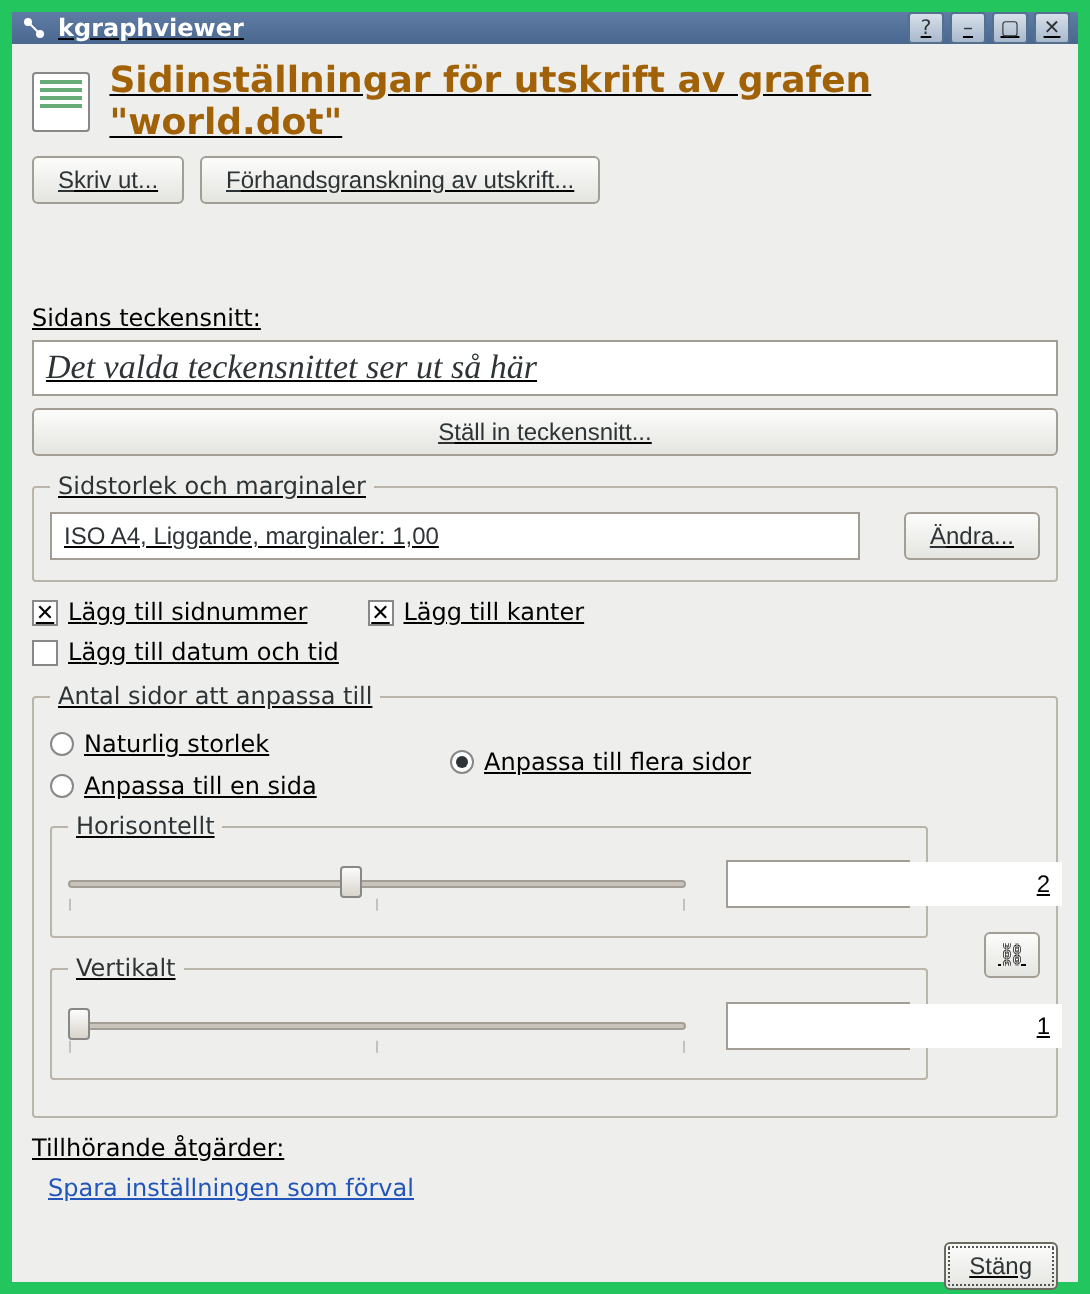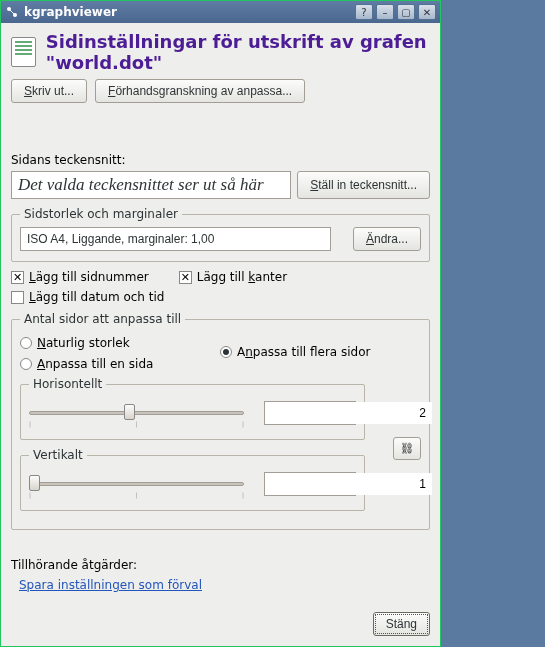--- a/index.html
+++ b/index.html
@@ -1,32 +1,32 @@
 <!DOCTYPE html>
 <html><head>
 <meta charset="utf-8">
 <style>
 * { box-sizing: border-box; margin: 0; padding: 0; }
 body { font-family: "DejaVu Sans", Arial, sans-serif; font-size: 12px; background: #5a7aa0; width: 545px; height: 647px; overflow: hidden; }
-.window { background: #eeeeec; border: 1px solid #22c55e; width: 441px; height: 647px; display: flex; flex-direction: column; }
+.window { background: #eeeeec; border: 6px solid #22c55e; width: 545px; height: 647px; display: flex; flex-direction: column; text-decoration: underline; }
 .titlebar { background: linear-gradient(to bottom, #5f7ca5, #4a678f); height: 22px; display: flex; align-items: center; padding: 0 4px; color: #fff; font-size: 12px; }
 .titlebar-icon { width: 14px; height: 14px; margin-right: 5px; display: inline-block; }
 .titlebar-text { flex: 1; font-weight: bold; }
 .titlebar-btns { display: flex; gap: 3px; }
 .titlebar-btn { width: 18px; height: 16px; background: linear-gradient(to bottom, #d8e0ea, #a8b8cc); border: 1px solid #54708f; border-radius: 2px; display: flex; align-items: center; justify-content: center; font-size: 10px; color: #2e3436; cursor: pointer; }
 .content { flex: 1; padding: 8px 10px 10px 10px; display: flex; flex-direction: column; }
 .header-row { display: flex; align-items: center; gap: 10px; margin-bottom: 6px; }
 .doc-icon { width: 30px; height: 30px; background: #fff; border: 1px solid #888; border-radius: 2px; display:flex; flex-direction:column; gap:2px; padding:3px; }
 .doc-icon span { height:2px; background:#6a7; }
-.heading { font-size: 18px; font-weight: bold; color: #4c1d95; }
+.heading { font-size: 18px; font-weight: bold; color: #a16207; }
 .btn { background: linear-gradient(to bottom, #fcfcfb, #e4e4e0); border: 1px solid #a39e95; border-radius: 3px; padding: 4px 12px; font-size: 12px; cursor: pointer; color: #2e3436; }
 .btn-row { display: flex; gap: 8px; margin-bottom: 50px; }
 .ul { text-decoration: underline; }
 .section-label { margin-bottom: 4px; }
-.font-row { display: flex; gap: 6px; margin-bottom: 8px; }
+.font-row { display: flex; gap: 6px; margin-bottom: 8px; flex-direction: column; }
 .font-preview { flex: 1; border: 1px solid #a39e95; background: #fff; padding: 3px 6px; font-family: "Comic Sans MS", cursive; font-size: 17px; font-style: italic; color: #2e3436; }
 fieldset { border: 1px solid #bab5aa; border-radius: 2px; padding: 6px 8px 10px 8px; margin-bottom: 8px; }
 legend { padding: 0 4px; font-size: 12px; color: #2e3436; }
 .pagesize-row { display: flex; gap: 22px; }
 .pagesize-input { flex: 1; border: 1px solid #a39e95; background: #fff; padding: 4px 6px; font-size: 12px; color: #2e3436; }
 .checks-row { display: flex; gap: 30px; margin-bottom: 6px; }
 .check-item { display: flex; align-items: center; gap: 5px; }
 .check-box { width: 13px; height: 13px; border: 1px solid #888; background: #fff; display: flex; align-items: center; justify-content: center; font-size: 11px; line-height: 1; font-weight:bold; cursor:pointer; }
 .radio-item { display: flex; align-items: center; gap: 5px; margin-bottom: 6px; }
 .radio-circle { width: 12px; height: 12px; border: 1px solid #888; border-radius: 50%; background: #fff; display: flex; align-items: center; justify-content: center; cursor:pointer; }
@@ -78,21 +78,21 @@
           <span></span>
           <span></span>
           <span></span>
           <span></span>
         </div>
       <div class="heading">Sidinställningar för utskrift av grafen "world.dot"</div>
     </div>
 
     <div class="btn-row">
       <button class="btn"><span class="ul">S</span><span id="bp">kriv ut...</span></button>
-      <button class="btn"><span class="ul">F</span><span id="bv">örhandsgranskning av anpassa...</span></button>
+      <button class="btn"><span class="ul">F</span><span id="bv">örhandsgranskning av utskrift...</span></button>
     </div>
 
     <div class="section-label">Sidans teckensnitt:</div>
     <div class="font-row">
       <div class="font-preview">Det valda teckensnittet ser ut så här</div>
       <button class="btn"><span class="ul">S</span><span id="bf">täll in teckensnitt...</span></button>
     </div>
 
     <fieldset>
       <legend>Sidstorlek och marginaler</legend>

